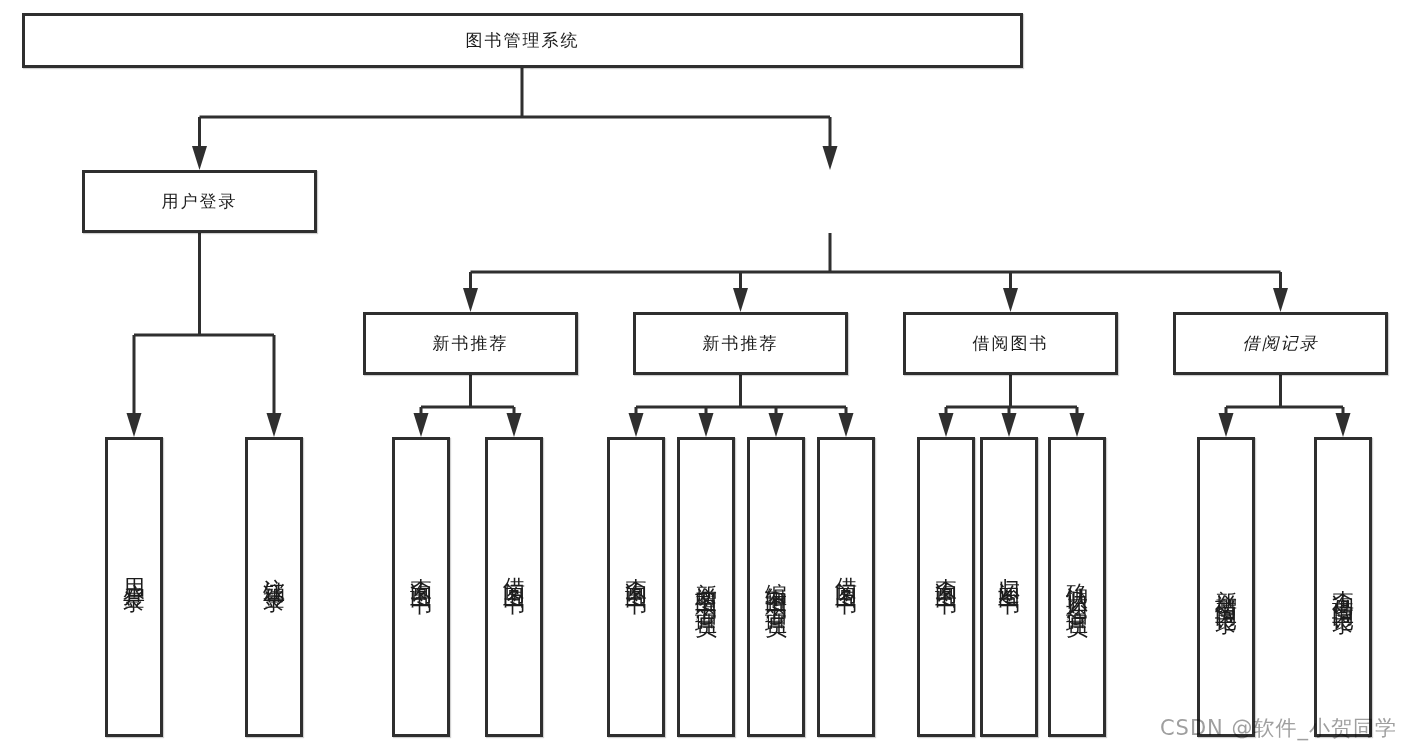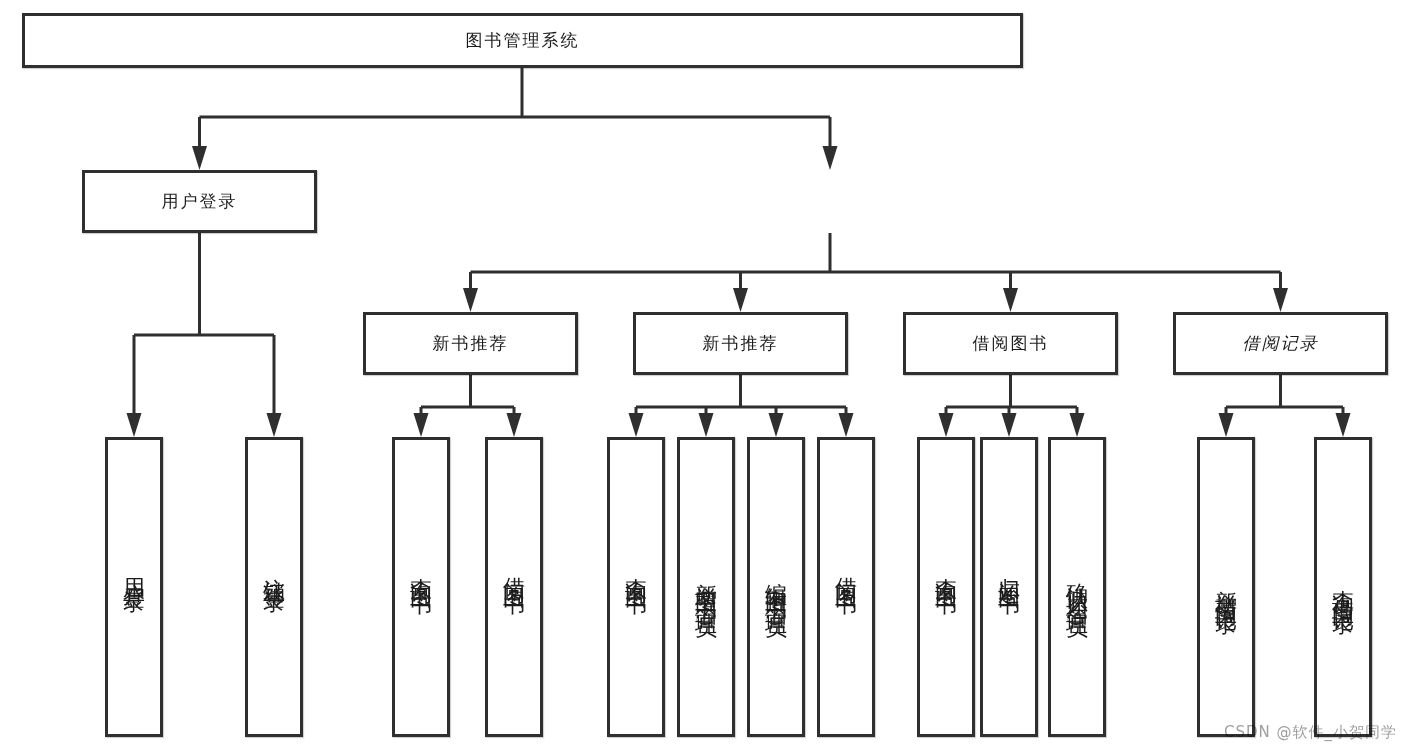--- a/index.html
+++ b/index.html
@@ -26,21 +26,21 @@
     writing-mode:vertical-rl;
     text-orientation:mixed;
     font-size:22px;
     letter-spacing:5px;
     line-height:1.1;
   }
   .leaf.short { padding-bottom:38px; }
   .watermark {
     position:absolute;
     right:8px; bottom:5px;
-    font-size:15px;
+    font-size:21px;
     color:#9f9f9f;
     letter-spacing:1px;
     mix-blend-mode:multiply;
     z-index:10;
     white-space:nowrap;
   }
 </style>
 </head>
 <body>
 

